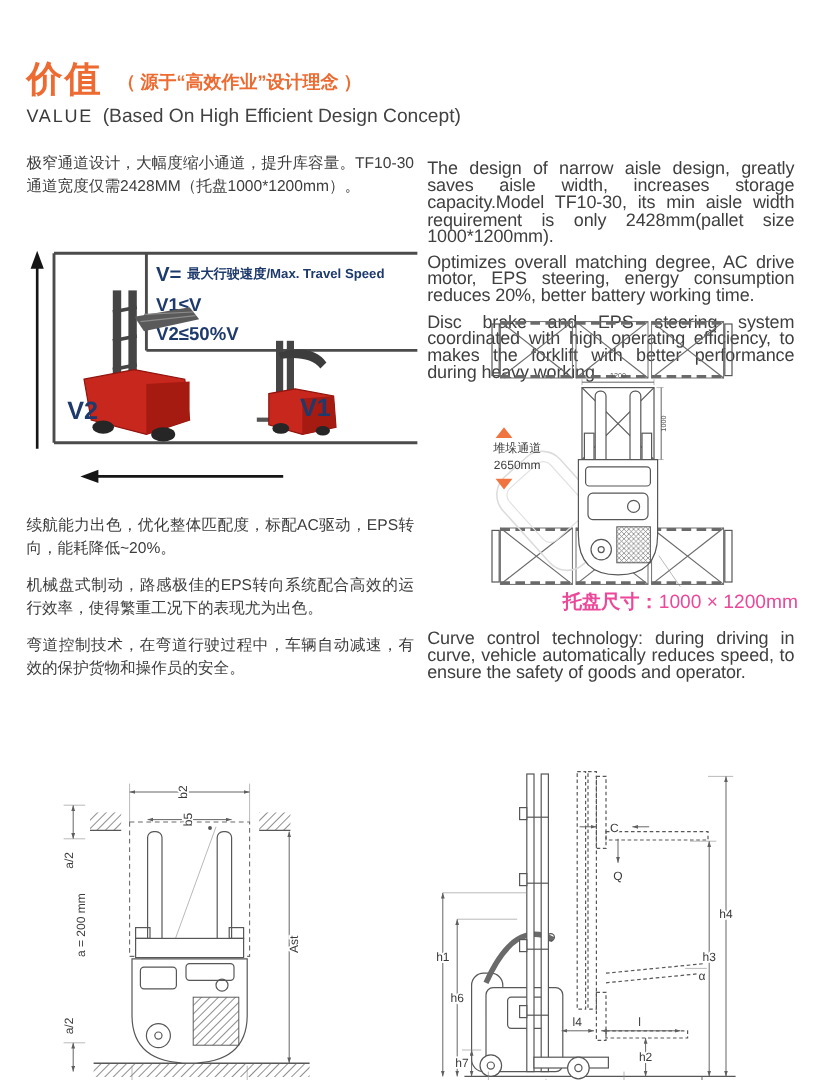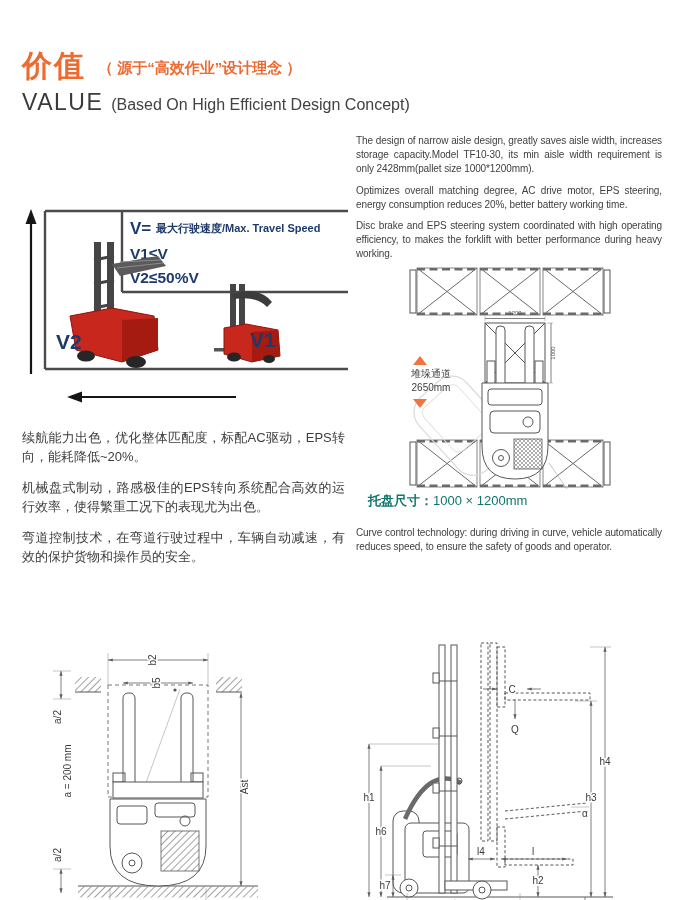--- a/index.html
+++ b/index.html
@@ -2,26 +2,26 @@
 <html><head>
 <meta charset="utf-8">
 <style>
   html,body{margin:0;padding:0;background:#fff;}
   .page{position:relative;width:680px;height:900px;background:#fff;overflow:hidden;
         font-family:"Liberation Sans","DejaVu Sans",sans-serif;margin-top:40px;}
   .abs{position:absolute;}
   
   .t-cn{font-size:30px;font-weight:bold;color:#ED6A31;letter-spacing:2px;}
   .t-cn-sub{font-size:15px;font-weight:bold;color:#ED6A31;margin-left:12px;position:relative;top:-3px;}
-  .t-en{font-size:23px;color:#3a3a3a;letter-spacing:1.5px;}
+  .t-en{font-size:15px;color:#3a3a3a;letter-spacing:1.5px;}
   .t-en-sub{font-size:16px;color:#424242;margin-left:8px;}
   
   .cn p{margin:0 0 13px 0;font-size:13px;line-height:18.5px;color:#3D3D3D;text-align:justify;}
-  .en p{margin:0 0 7px 0;font-size:10px;line-height:14.2px;color:#3f3f3f;text-align:justify;letter-spacing:-0.1px;}
-  .caption{font-size:13px;color:#0f766e;text-align:left;}
+  .en p{margin:0 0 7px 0;font-size:15px;line-height:14.2px;color:#3f3f3f;text-align:justify;letter-spacing:-0.1px;}
+  .caption{font-size:16px;color:#ec4899;text-align:right;}
   .caption .cap-label{font-weight:bold;}
   
   svg text{font-family:"Liberation Sans","DejaVu Sans",sans-serif;}
   .navy{fill:#1E3A6C;font-weight:bold;}
   .dim{stroke:#5F5F5F;stroke-width:0.8;fill:none;}
   .thin{stroke:#8a8a8a;stroke-width:0.5;fill:none;}
   .draw{stroke:#575757;stroke-width:1;fill:none;}
   .drawf{stroke:#575757;stroke-width:1;fill:#fff;}
   .dash{stroke-dasharray:3,2.2;}
   .lbl{fill:#3a3a3a;font-size:10px;paint-order:stroke;stroke:#ffffff;stroke-width:3px;}
@@ -33,20 +33,23 @@
 
   <div class="abs" style="left:22px;top:6px;">
     <div>
       <span class="t-cn">价值</span><span class="t-cn-sub">（ 源于“高效作业”设计理念 ）</span>
     </div>
     <div style="margin-top:2px;">
       <span class="t-en">VALUE</span><span class="t-en-sub">(Based On High Efficient Design Concept)</span>
     </div>
   </div>
 
+  <div class="abs cn" style="left:22px;top:87px;width:323px;">
+    <p>极窄通道设计，大幅度缩小通道，提升库容量。TF10-30通道宽度仅需2428MM（托盘1000*1200mm）。</p>
+  </div>
 
   <svg class="abs" style="left:22px;top:166px;" width="326" height="207" viewBox="0 0 326 207">
     <g stroke="#4b4b4b" stroke-width="2.4" fill="none">
       <line x1="23" y1="5" x2="326" y2="5"></line>
       <line x1="23" y1="5" x2="23" y2="163"></line>
       <line x1="23" y1="163" x2="326" y2="163"></line>
       <line x1="100" y1="5" x2="100" y2="86"></line>
       <line x1="100" y1="86" x2="326" y2="86"></line>
     </g>
     <g>

